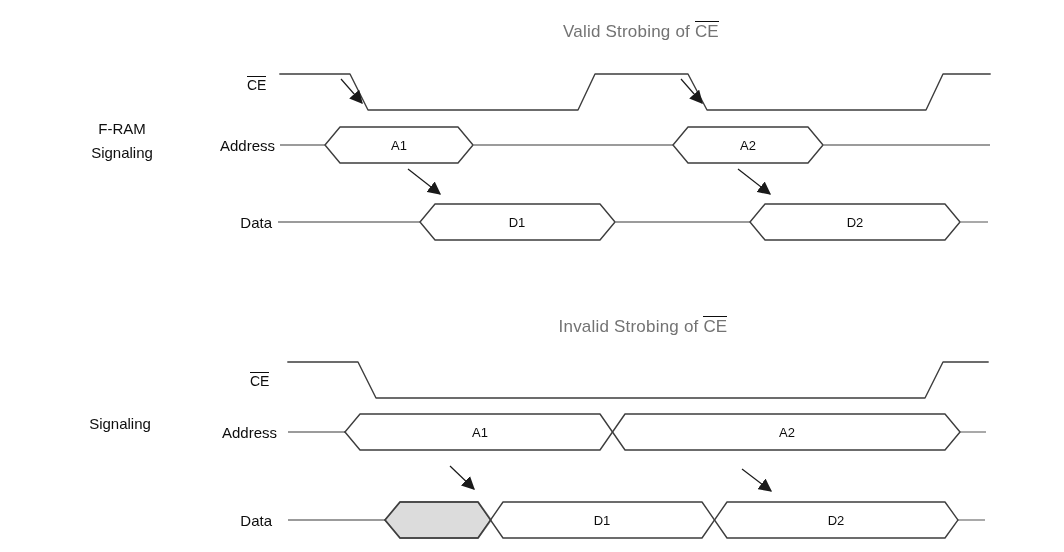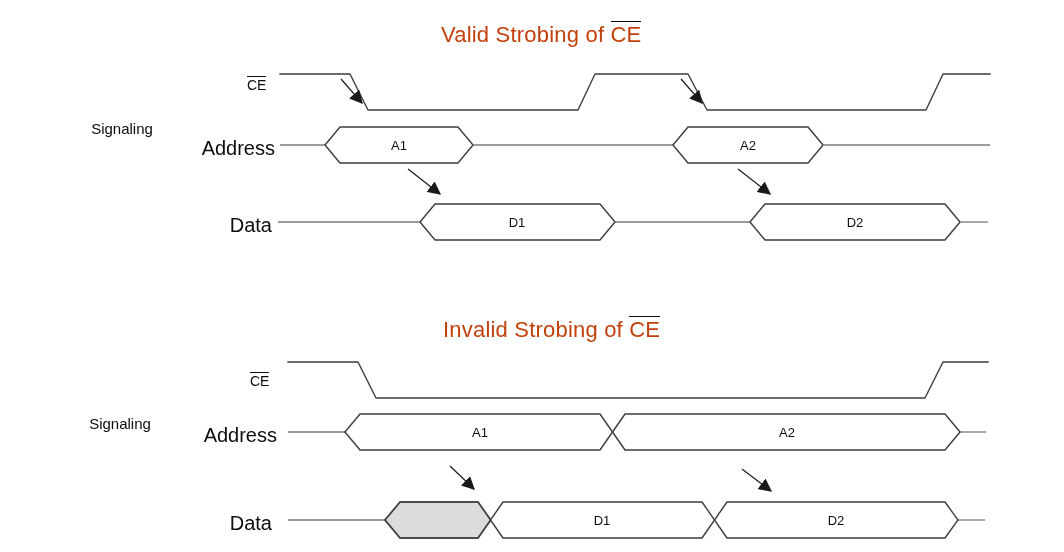--- a/index.html
+++ b/index.html
@@ -2,25 +2,25 @@
 <html><head>
 <meta charset="utf-8">
 <style>
   html,body{margin:0;padding:0;background:#ffffff;}
   .canvas{
     position:relative;width:1064px;height:552px;background:#ffffff;overflow:hidden;
     font-family:"Liberation Sans", sans-serif;color:#111;
   }
   .abs{position:absolute;}
   .title{
-    font-size:22px;letter-spacing:.2px;white-space:nowrap;color:#c2410c;
+    font-size:17px;letter-spacing:.2px;text-align:center;white-space:nowrap;color:#737373;
   }
   .ov{display:inline-block;border-top:1.4px solid #0d0d0d;padding-top:1px;line-height:1.05;}
   .siglabel{font-size:14px;color:#0d0d0d;white-space:nowrap;}
-  .rowlabel{font-size:20px;color:#0d0d0d;text-align:right;white-space:nowrap;}
+  .rowlabel{font-size:15px;color:#0d0d0d;text-align:right;white-space:nowrap;}
   .grouplabel{font-size:15px;color:#0d0d0d;text-align:center;line-height:24px;white-space:nowrap;}
   svg{position:absolute;left:0;top:0;}
   svg text{font-family:"Liberation Sans", sans-serif;font-size:13px;fill:#0d0d0d;}
   .wave{fill:none;stroke:#3d3d3d;stroke-width:1.4;stroke-linejoin:round;stroke-linecap:square;}
   .rail{fill:none;stroke:#7a7a7a;stroke-width:1.3;}
   .bubble{fill:#ffffff;stroke:#3d3d3d;stroke-width:1.4;stroke-linejoin:round;}
   .invalid{fill:#dcdcdc;stroke:#828282;stroke-width:1.8;stroke-linejoin:round;}
   .arrow{fill:none;stroke:#1a1a1a;stroke-width:1.2;}
 </style>
 </head>
@@ -83,20 +83,21 @@
       <text x="602" y="525" text-anchor="middle">D1</text>
       <text x="836" y="525" text-anchor="middle">D2</text>
     </g>
   </svg>
 
   <div class="abs title" style="left:441px;top:21px;width:400px;">
     <span>Valid Strobing of </span><span class="ov">CE</span>
   </div>
 
   <div class="abs grouplabel" style="left:52px;top:117px;width:140px;">
+    <div>F-RAM</div>
     <div>Signaling</div>
   </div>
 
   <div class="abs siglabel" style="left:247px;top:76px;">
     <span class="ov">CE</span>
   </div>
   <div class="abs rowlabel" style="left:195px;top:137px;width:80px;">Address</div>
   <div class="abs rowlabel" style="left:195px;top:214px;width:77px;">Data</div>
 
   <div class="abs title" style="left:443px;top:316px;width:400px;">

